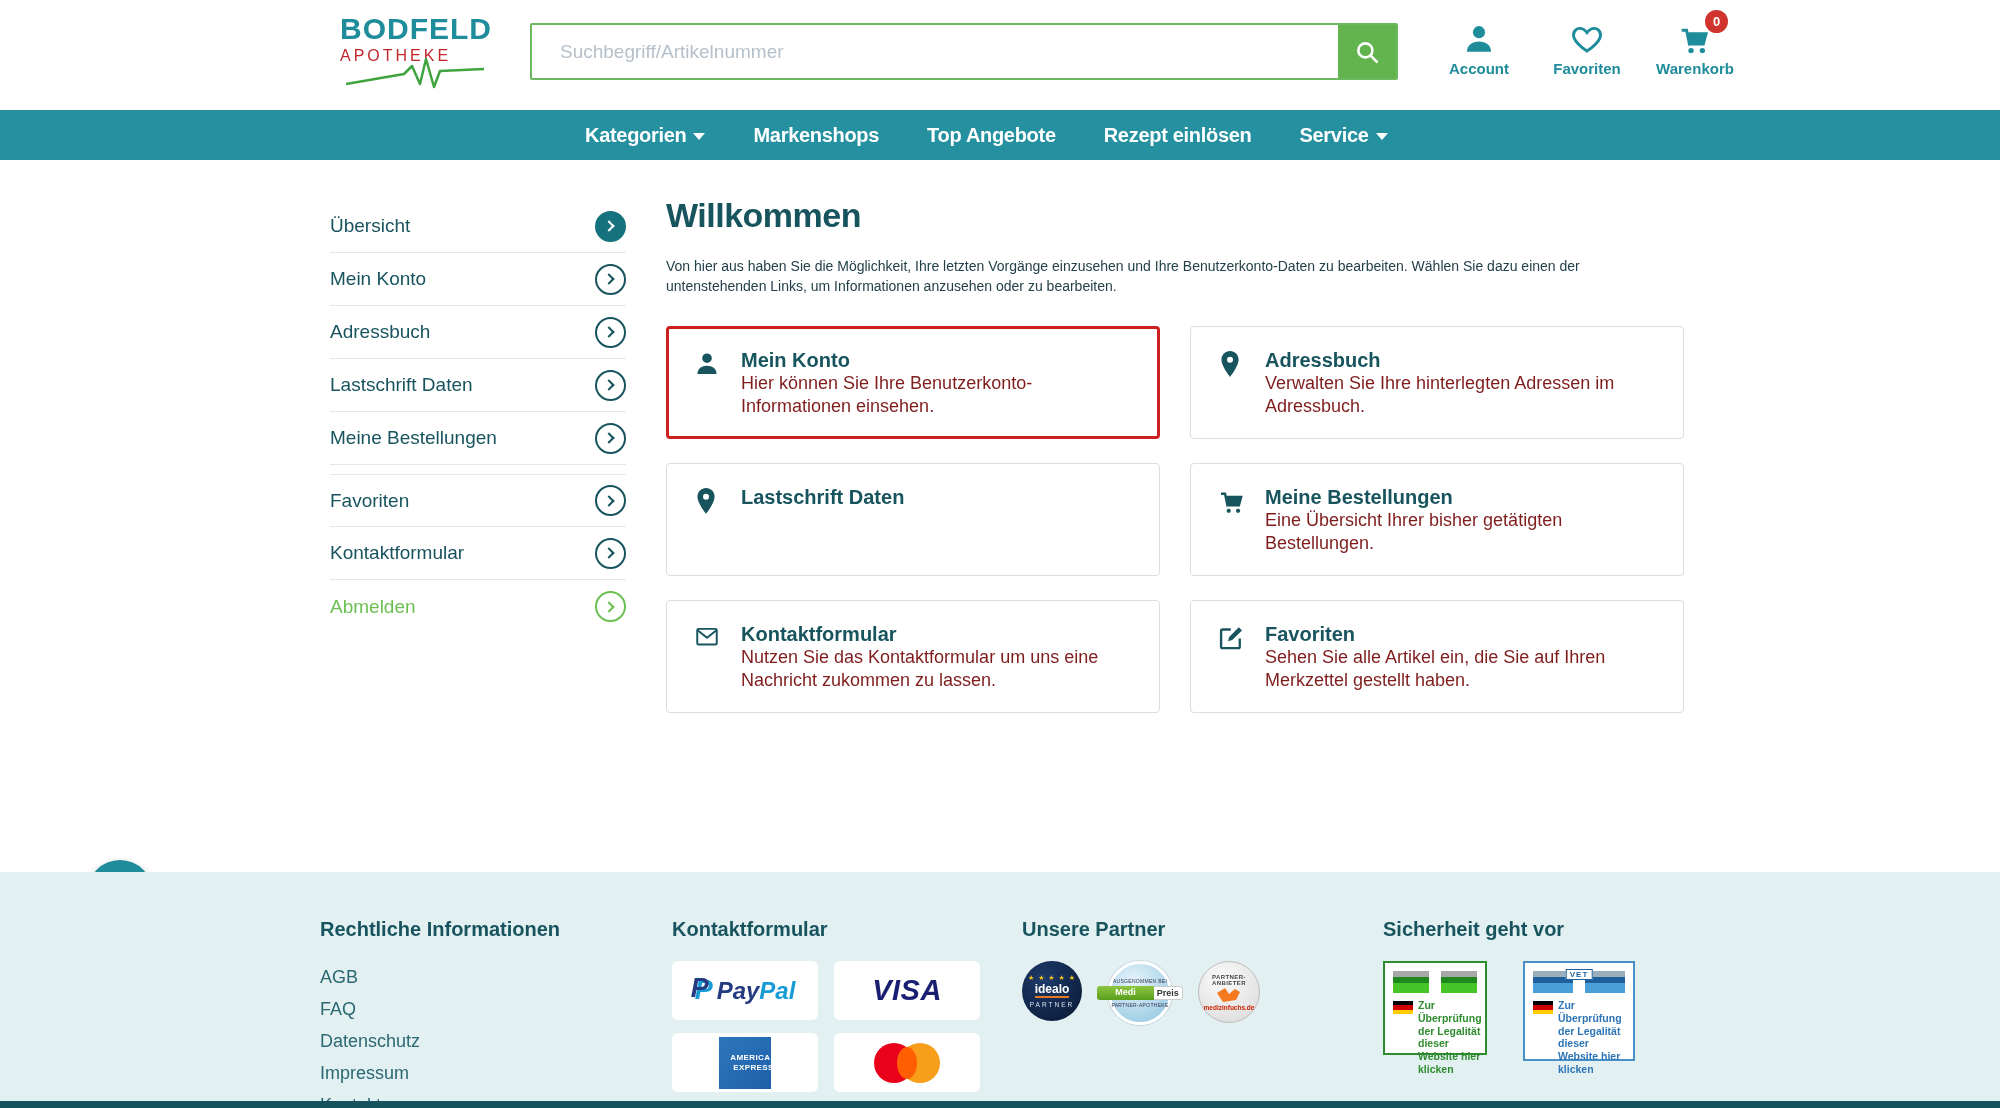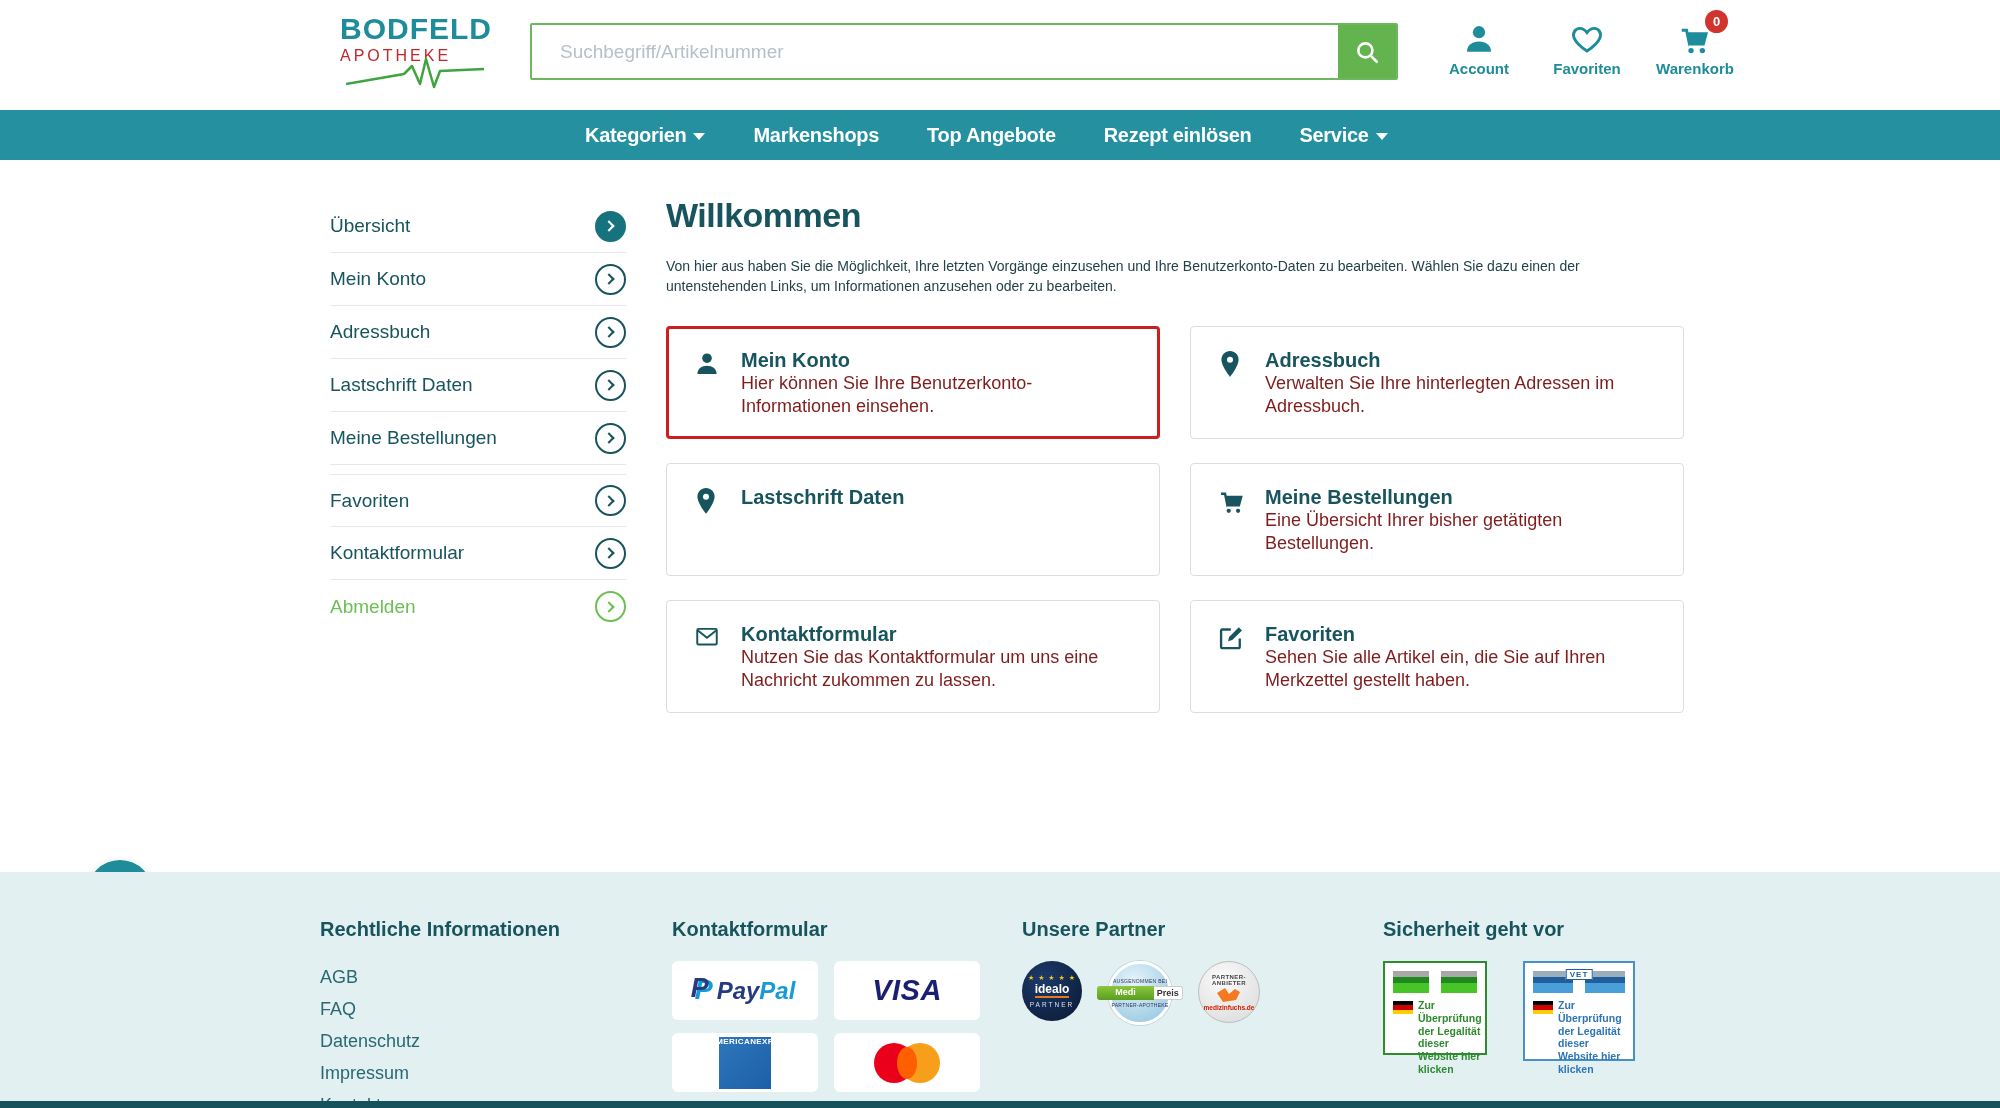--- a/index.html
+++ b/index.html
@@ -78,21 +78,21 @@
 
   .pay-grid { display:grid; grid-template-columns:146px 146px; gap:13px 16px; }
   .pay-card { width:146px; height:59px; background:#fff; border-radius:6px;
               display:flex; align-items:center; justify-content:center; overflow:hidden; }
   .pp-wrap { display:flex; align-items:center; gap:4px; font-style:italic; font-weight:bold; font-size:24px; }
   .pp-p { color:#179BD7; font-size:27px; position:relative; }
   .pp-p::before { content:"P"; position:absolute; left:-4px; top:-2px; color:#253B80; }
   .pp-pay { color:#253B80; } .pp-pal { color:#179BD7; }
   .visa-txt { color:#1A1F71; font-size:29px; font-weight:bold; font-style:italic; letter-spacing:0.5px; }
   .amex-box { width:52px; height:52px; background:linear-gradient(135deg,#2E77BC,#1C5FA8);
-              display:flex; flex-direction:row; align-items:flex-start; justify-content:center; color:#fff;
+              display:flex; flex-direction:column; align-items:center; justify-content:center; color:#fff;
               font-size:8px; font-weight:bold; letter-spacing:0.4px; line-height:1.15;padding-left:17px; }
   .mc-wrap { position:relative; width:66px; height:40px; }
   .mc-c { position:absolute; width:40px; height:40px; border-radius:50%; }
   .mc-red { left:0; background:#EB001B; } .mc-org { right:0; background:#F79E1B; }
   .mc-mid { position:absolute; left:23px; top:4px; width:20px; height:32px; border-radius:50%/50%; background:#FF5F00; }
 
   .partners-row { display:flex; gap:26px; align-items:flex-start; }
   .badge { border-radius:50%; display:flex; flex-direction:column; align-items:center; justify-content:center;
            text-align:center; }
   .badge-idealo { width:60px; height:60px; background:radial-gradient(circle at 35% 30%, #1C3A6B, #0A1830);

